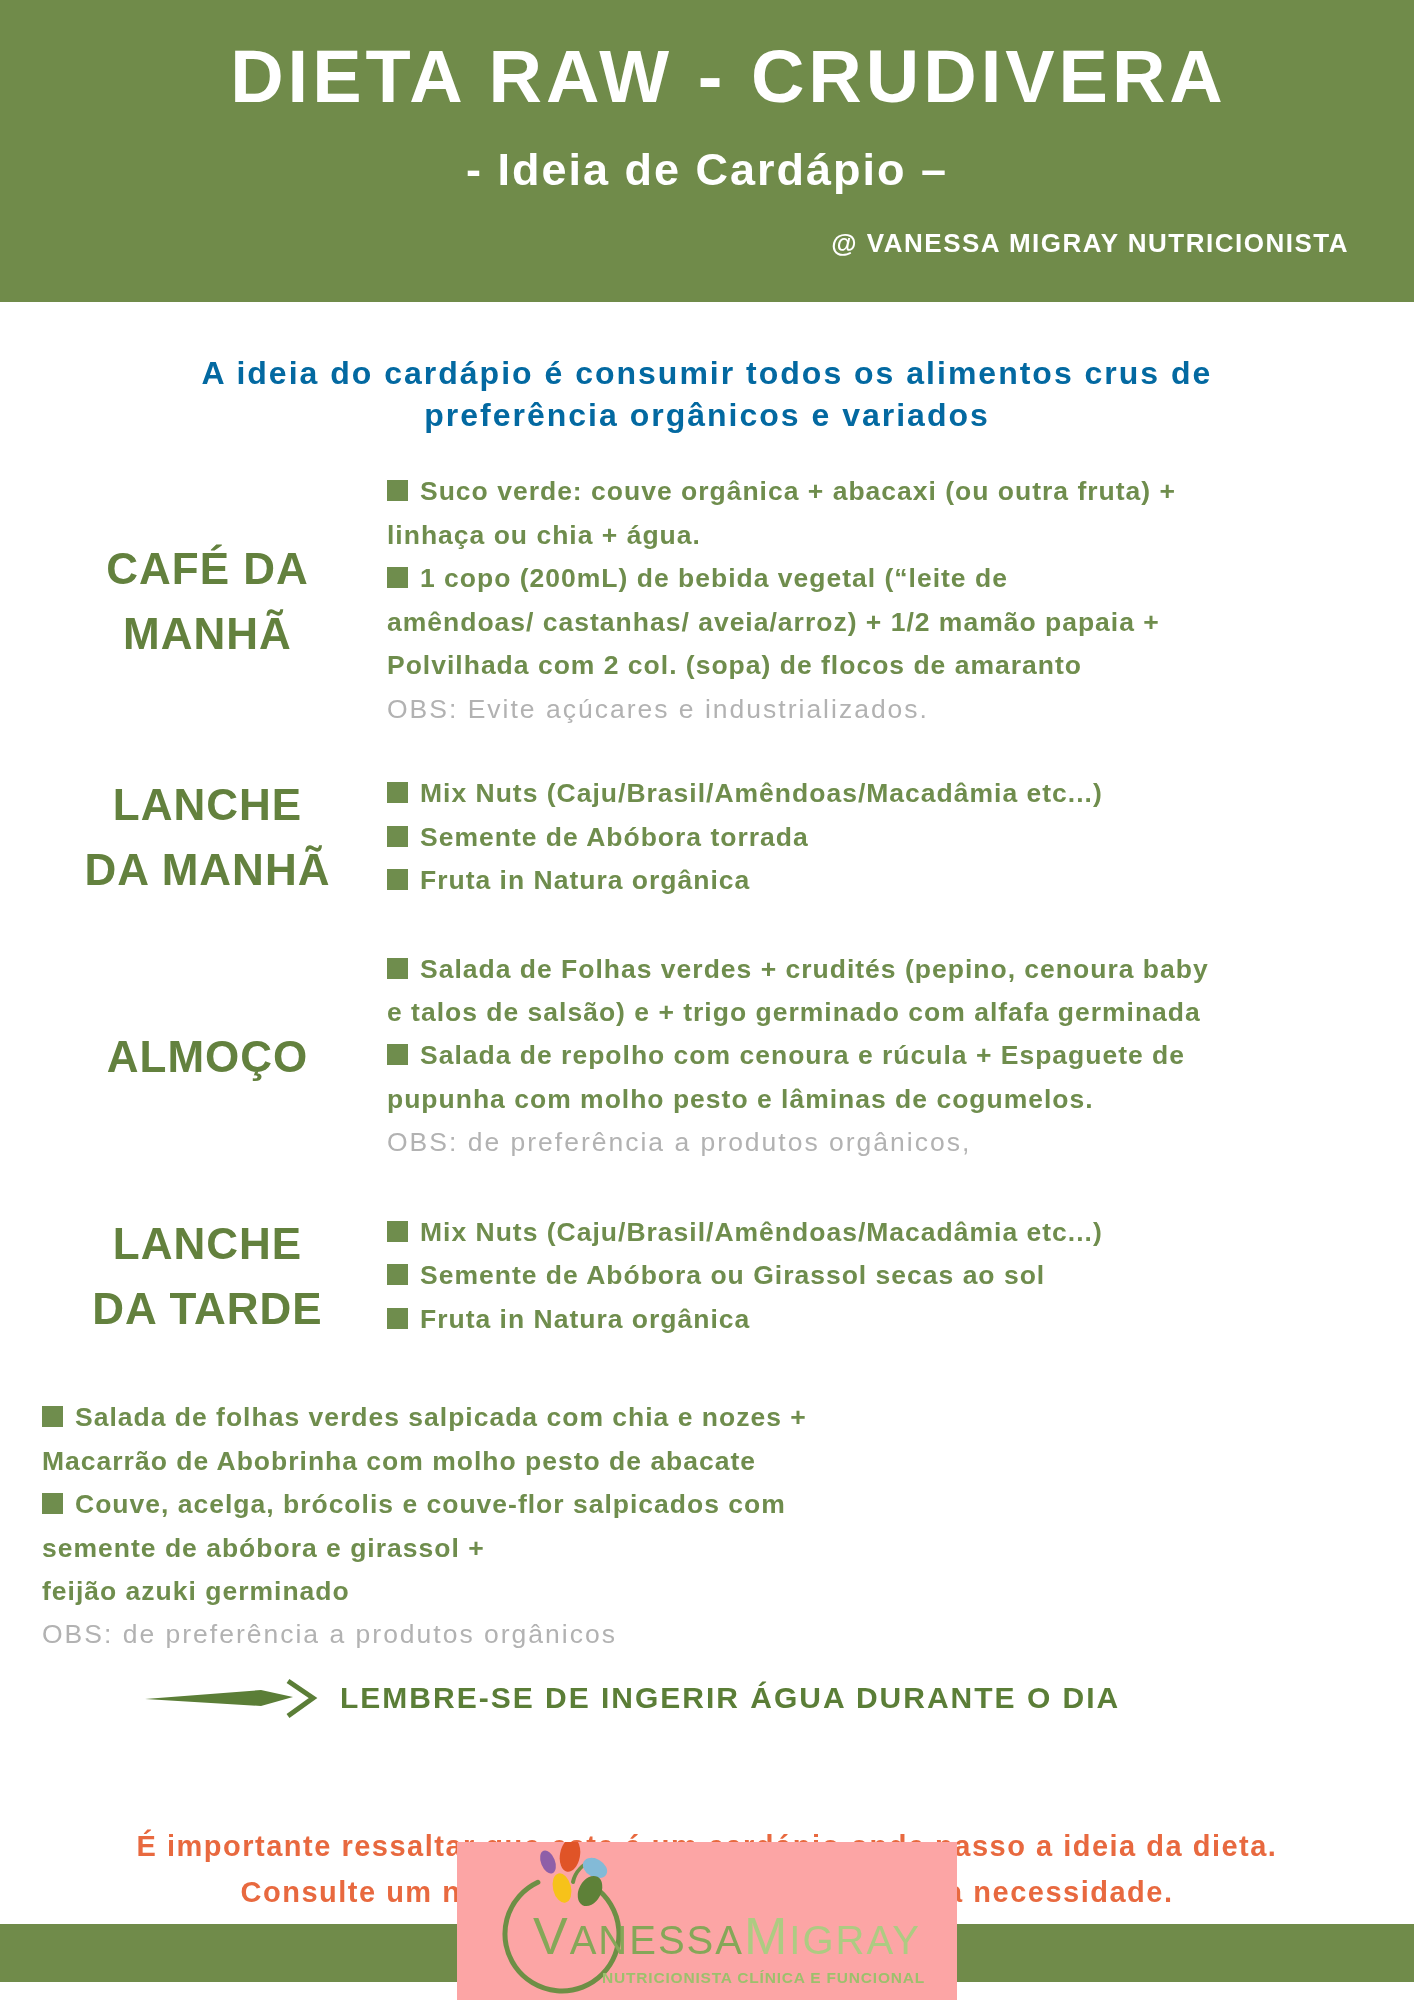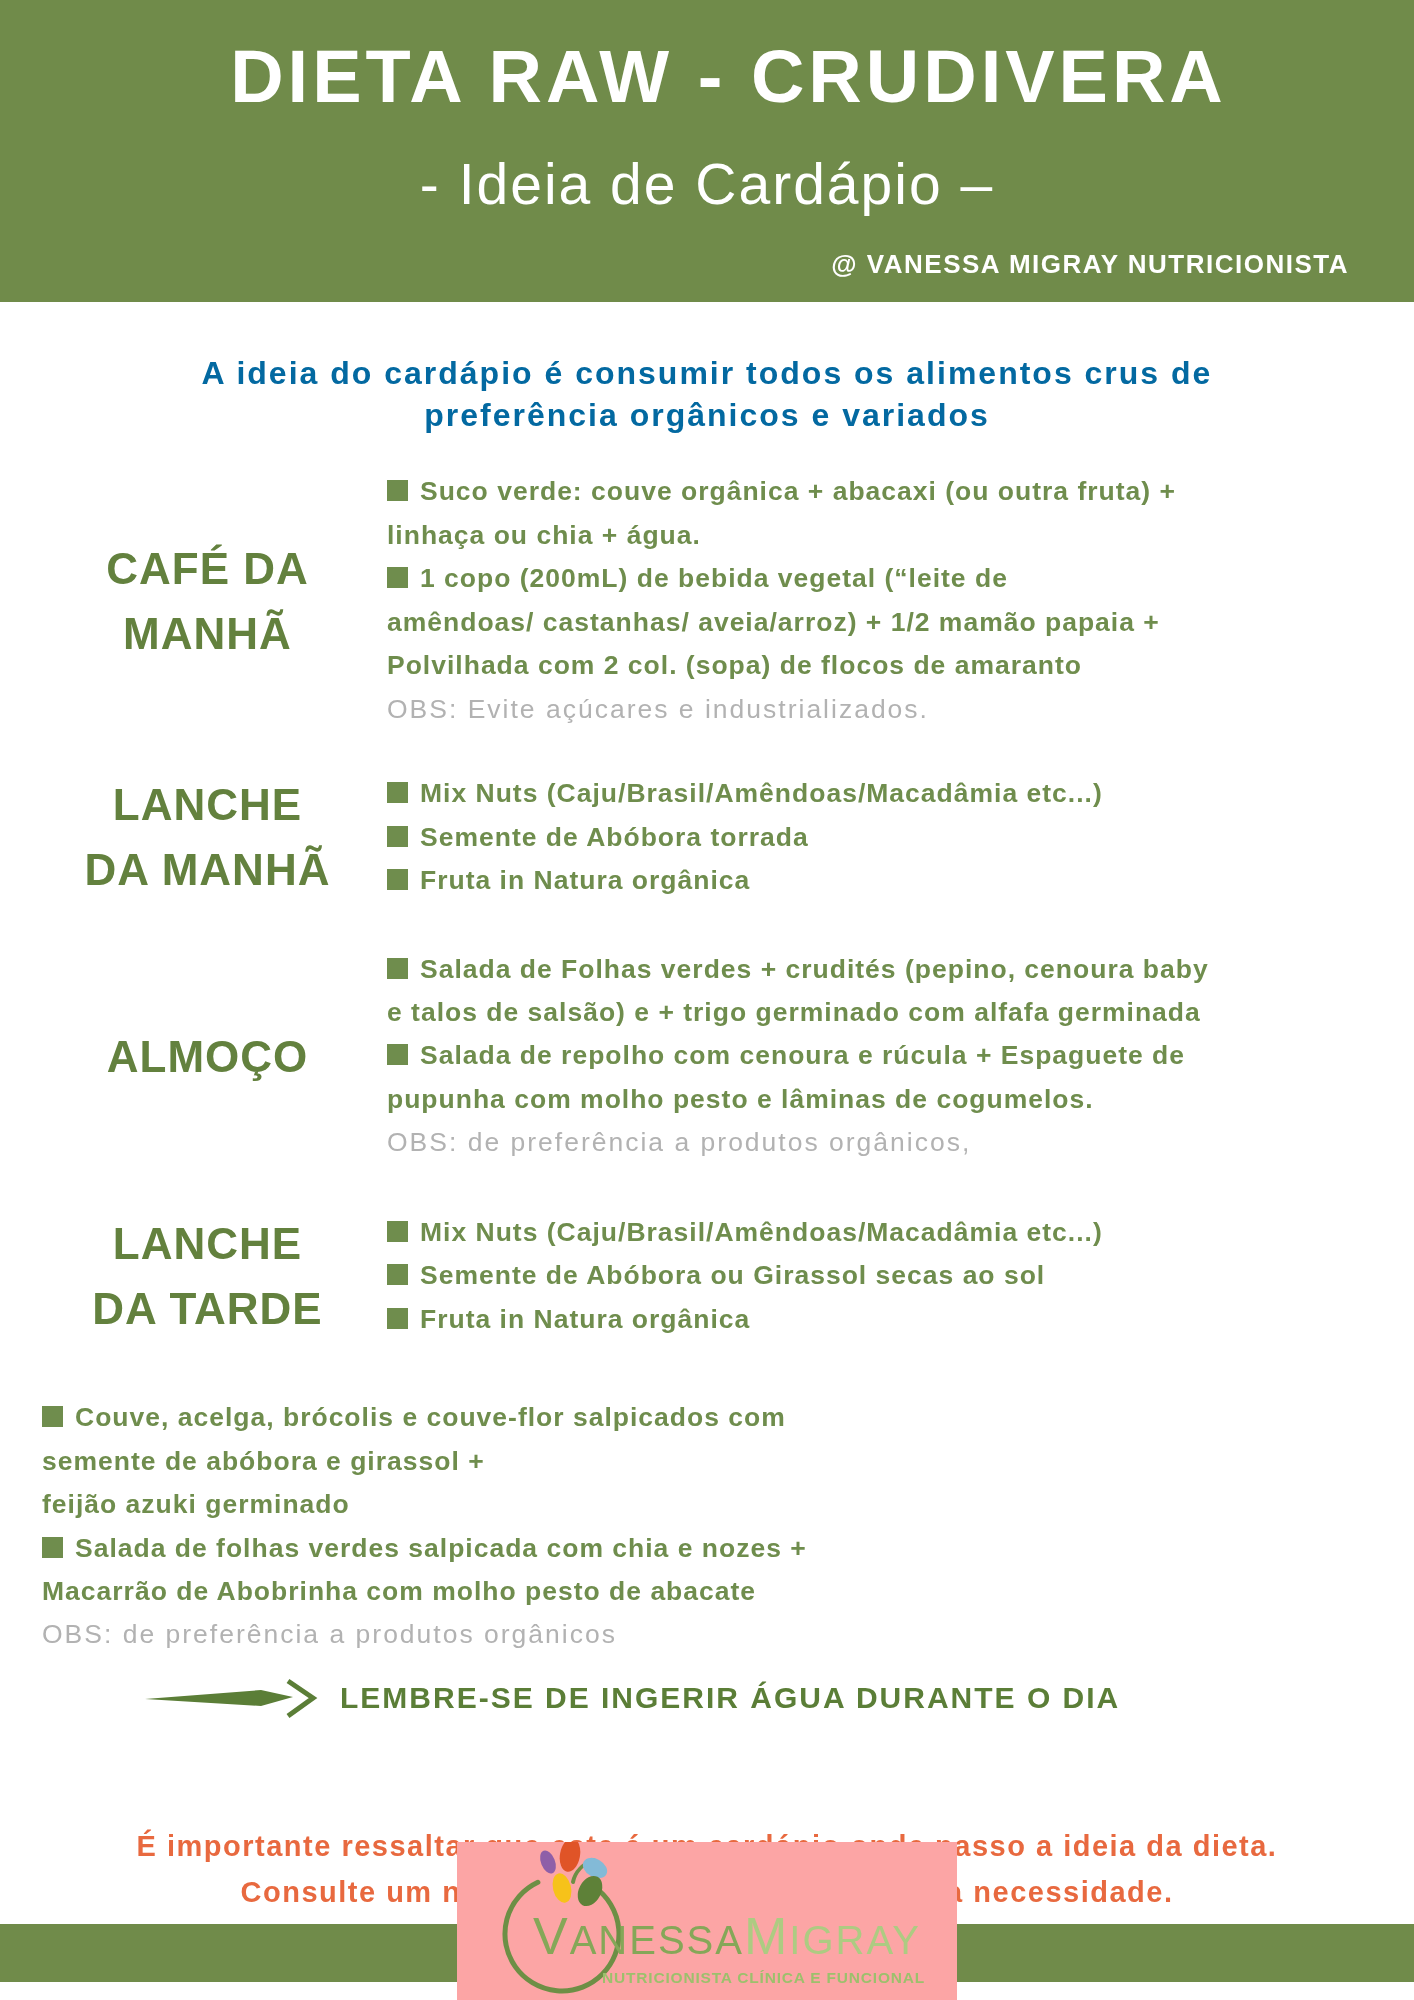--- a/index.html
+++ b/index.html
@@ -2,21 +2,21 @@
 <html><head>
 <meta charset="utf-8">
 <style>
   html,body{margin:0;padding:0;background:#fff;}
   .page{width:1414px;height:2000px;position:relative;overflow:hidden;background:#ffffff;
         font-family:"Liberation Sans",sans-serif;margin:0 auto;}
 
   
   .banner{height:302px;background:#708b4a;color:#ffffff;text-align:center;}
   .title{padding-top:40px;font-size:74px;font-weight:700;letter-spacing:4px;line-height:1;padding-left:43px;}
-  .subtitle{margin-top:42px;font-size:57px;font-weight:400;letter-spacing:2px;line-height:1;}
+  .subtitle{margin-top:33px;font-size:45px;font-weight:700;letter-spacing:2px;line-height:1;}
   .credit{margin-top:38px;text-align:right;padding-right:65px;font-size:26px;font-weight:700;
           letter-spacing:1.5px;line-height:1;}
 
   
   .intro{margin-top:50px;text-align:center;color:#0369a1;font-size:32px;font-weight:700;
          letter-spacing:2px;line-height:1.32;white-space:pre-line;}
 
   
   .main{margin-top:34px;}
   .section{display:flex;align-items:center;padding-left:35px;}
@@ -100,25 +100,25 @@
 DA TARDE</div>
       <div class="sec-content">
         <div class="item"><span class="sq"></span><span class="itxt">Mix Nuts (Caju/Brasil/Amêndoas/Macadâmia etc...)</span></div>
         <div class="item"><span class="sq"></span><span class="itxt">Semente de Abóbora ou Girassol secas ao sol</span></div>
         <div class="item"><span class="sq"></span><span class="itxt">Fruta in Natura orgânica</span></div>
       </div>
     </div>
 
     <div class="section mb5">
       <div class="sec-content">
+        <div class="item"><span class="sq"></span><span class="itxt">Salada de folhas verdes salpicada com chia e nozes +
+Macarrão de Abobrinha com molho pesto de abacate</span></div>
         <div class="item"><span class="sq"></span><span class="itxt">Couve, acelga, brócolis e couve-flor salpicados com
 semente de abóbora e girassol +
 feijão azuki germinado</span></div>
-        <div class="item"><span class="sq"></span><span class="itxt">Salada de folhas verdes salpicada com chia e nozes +
-Macarrão de Abobrinha com molho pesto de abacate</span></div>
         <div class="obs">OBS: de preferência a produtos orgânicos</div>
       </div>
     </div>
 
     <div class="reminder-row">
       <svg width="185" height="46" viewBox="0 0 185 46">
         <polygon points="2,24 118,15 150,22 118,31" fill="#5b7e37"></polygon>
         <path d="M145 6 L170 23 L145 41" fill="none" stroke="#5b7e37" stroke-width="5"></path>
       </svg>
       <span class="reminder-text">LEMBRE-SE DE INGERIR ÁGUA DURANTE O DIA</span>

